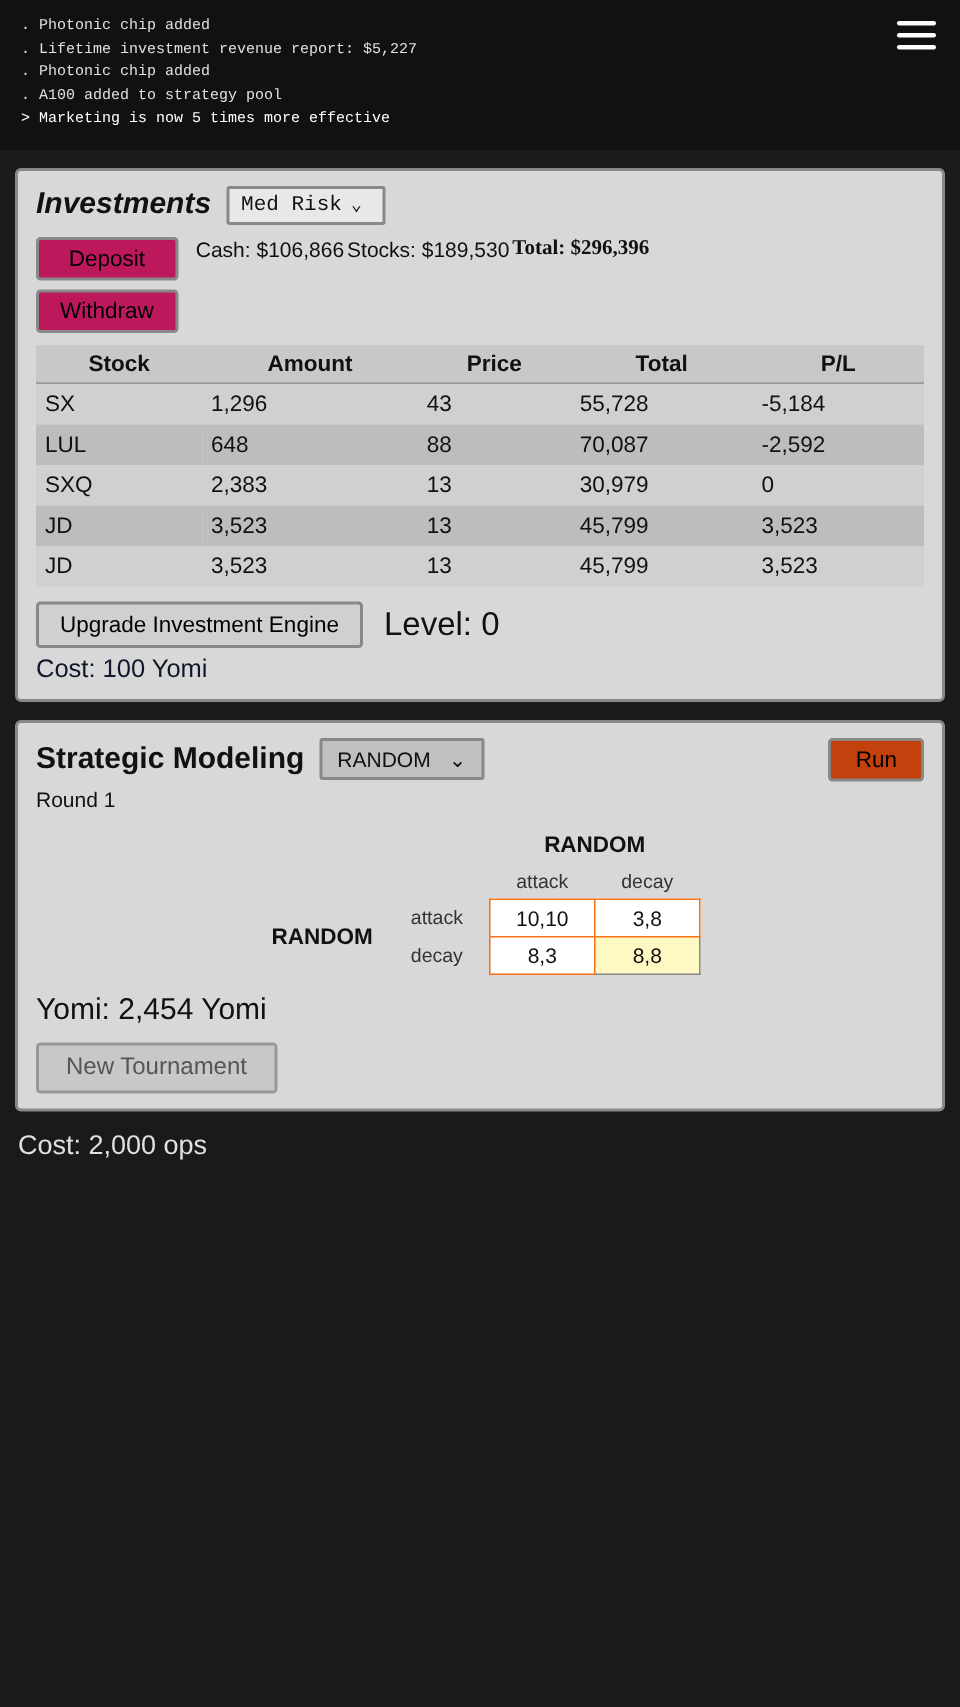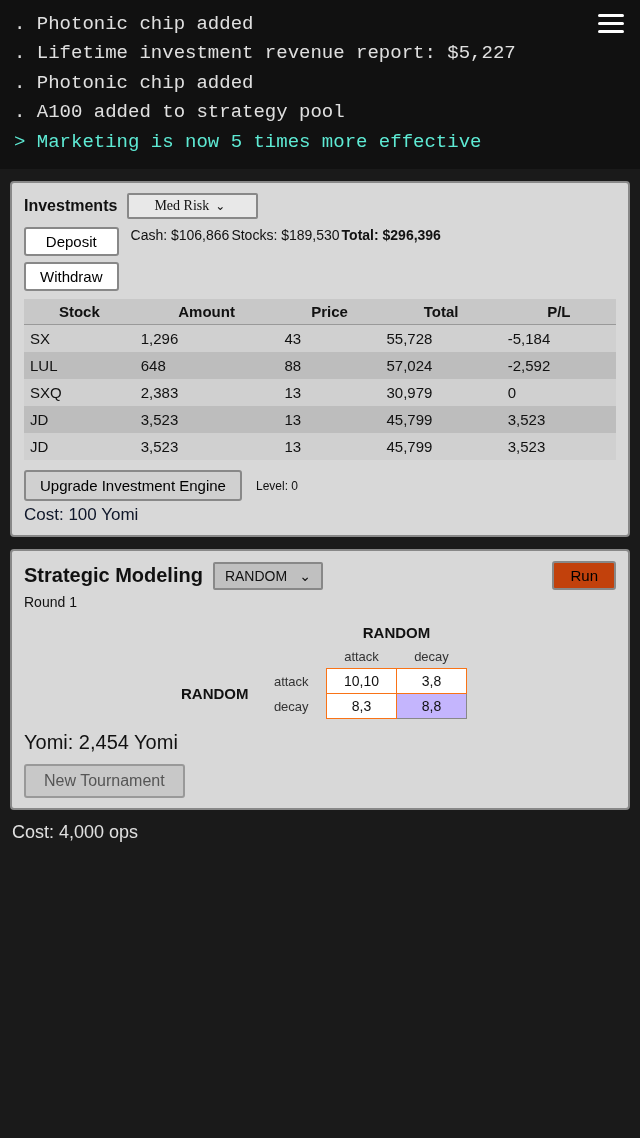--- a/index.html
+++ b/index.html
@@ -9,29 +9,29 @@
       background: #1a1a1a;
       font-family: 'Courier New', Courier, monospace;
       color: #e0e0e0;
       position: relative;
     }
 
     
     #log-section {
       background: #111;
       padding: 10px 14px 12px 14px;
-      font-size: 19px;
+      font-size: 10px;
       line-height: 1.55;
       color: #e0e0e0;
     }
     #log-section .log-line {
       white-space: nowrap;
     }
     #log-section .log-line.command {
-      color: #5eead4;
+      color: #ffffff;
     }
 
     
     #hamburger {
       position: absolute;
       top: 14px;
       right: 16px;
       display: flex;
       flex-direction: column;
       gap: 5px;
@@ -56,32 +56,33 @@
     }
 
     
     .investments-header {
       display: flex;
       align-items: center;
       gap: 10px;
       margin-bottom: 8px;
     }
     .investments-title {
-      font-size: 16px;
-      font-weight: bold;
-      font-family: Arial, sans-serif;
+      font-size: 20px;
+      font-weight: bold;
+      font-family: Arial, sans-serif;
+      font-style: italic;
     }
     .risk-select {
       display: flex;
       align-items: center;
       border: 2px solid #888;
       background: #e8e8e8;
-      padding: 3px 25px;
+      padding: 3px 8px;
       font-size: 14px;
-      font-family: Liberation Serif, serif;
+      font-family: Liberation Mono, monospace;
       cursor: pointer;
       border-radius: 2px;
     }
     .risk-select span {
       margin-right: 6px;
     }
     .risk-chevron {
       font-size: 12px;
     }
     .investments-buttons-info {
@@ -90,38 +91,39 @@
       gap: 12px;
       margin-bottom: 8px;
     }
     .btn-col {
       display: flex;
       flex-direction: column;
       gap: 6px;
     }
     .inv-btn {
       border: 2px solid #888;
-      background: #ffffff;
+      background: #be185d;
       font-size: 15px;
       font-family: Arial, sans-serif;
       padding: 4px 14px;
       cursor: pointer;
       border-radius: 3px;
       min-width: 90px;
       text-align: center;
     }
     .info-col {
       display: flex;
       flex-direction: row;
       gap: 2px;
       font-size: 14px;
       font-family: Arial, sans-serif;
     }
     .info-col .total {
       font-weight: bold;
+      font-family: Liberation Serif, serif;
     }
 
     
     .inv-table {
       width: 100%;
       border-collapse: collapse;
       font-size: 15px;
       font-family: Arial, sans-serif;
     }
     .inv-table th {
@@ -152,21 +154,21 @@
     .upgrade-btn {
       border: 2px solid #888;
       background: #d0d0d0;
       font-size: 15px;
       font-family: Arial, sans-serif;
       padding: 5px 14px;
       cursor: pointer;
       border-radius: 3px;
     }
     .level-text {
-      font-size: 12px;
+      font-size: 22px;
       font-family: Arial, sans-serif;
       text-align: right;
     }
     .cost-text {
       font-size: 17px;
       font-family: Arial, sans-serif;
       margin-top: 4px;
       color: #0f172a;
     }
 
@@ -237,21 +239,21 @@
     }
     .matrix-subheader td {
       font-size: 13px;
       color: #333;
     }
     .matrix-cell-white {
       background: #fff;
       border: 1px solid #f97316;
     }
     .matrix-cell-gray {
-      background: #c4b5fd;
+      background: #fef9c3;
       border: 1px solid #888;
       margin-top: 45px;
     }
     .matrix-row-label {
       font-size: 13px;
       color: #333;
       text-align: right;
       padding-right: 6px;
     }
     .matrix-side-label {
@@ -342,21 +344,21 @@
           <td>SX</td>
           <td>1,296</td>
           <td>43</td>
           <td>55,728</td>
           <td>-5,184</td>
         </tr>
         <tr>
           <td>LUL</td>
           <td>648</td>
           <td>88</td>
-          <td>57,024</td>
+          <td>70,087</td>
           <td>-2,592</td>
         </tr>
         <tr>
           <td>SXQ</td>
           <td>2,383</td>
           <td>13</td>
           <td>30,979</td>
           <td>0</td>
         </tr>
         <tr>
@@ -424,13 +426,13 @@
         </tr>
       </tbody>
         </table>
     </div>
   </div>
 
   <div class="yomi-text">Yomi: 2,454 Yomi</div>
   <button class="new-tournament-btn">New Tournament</button>
 </div>
 
-<div class="bottom-cost">Cost: 4,000 ops</div>
+<div class="bottom-cost">Cost: 2,000 ops</div>
 
 </body></html>

